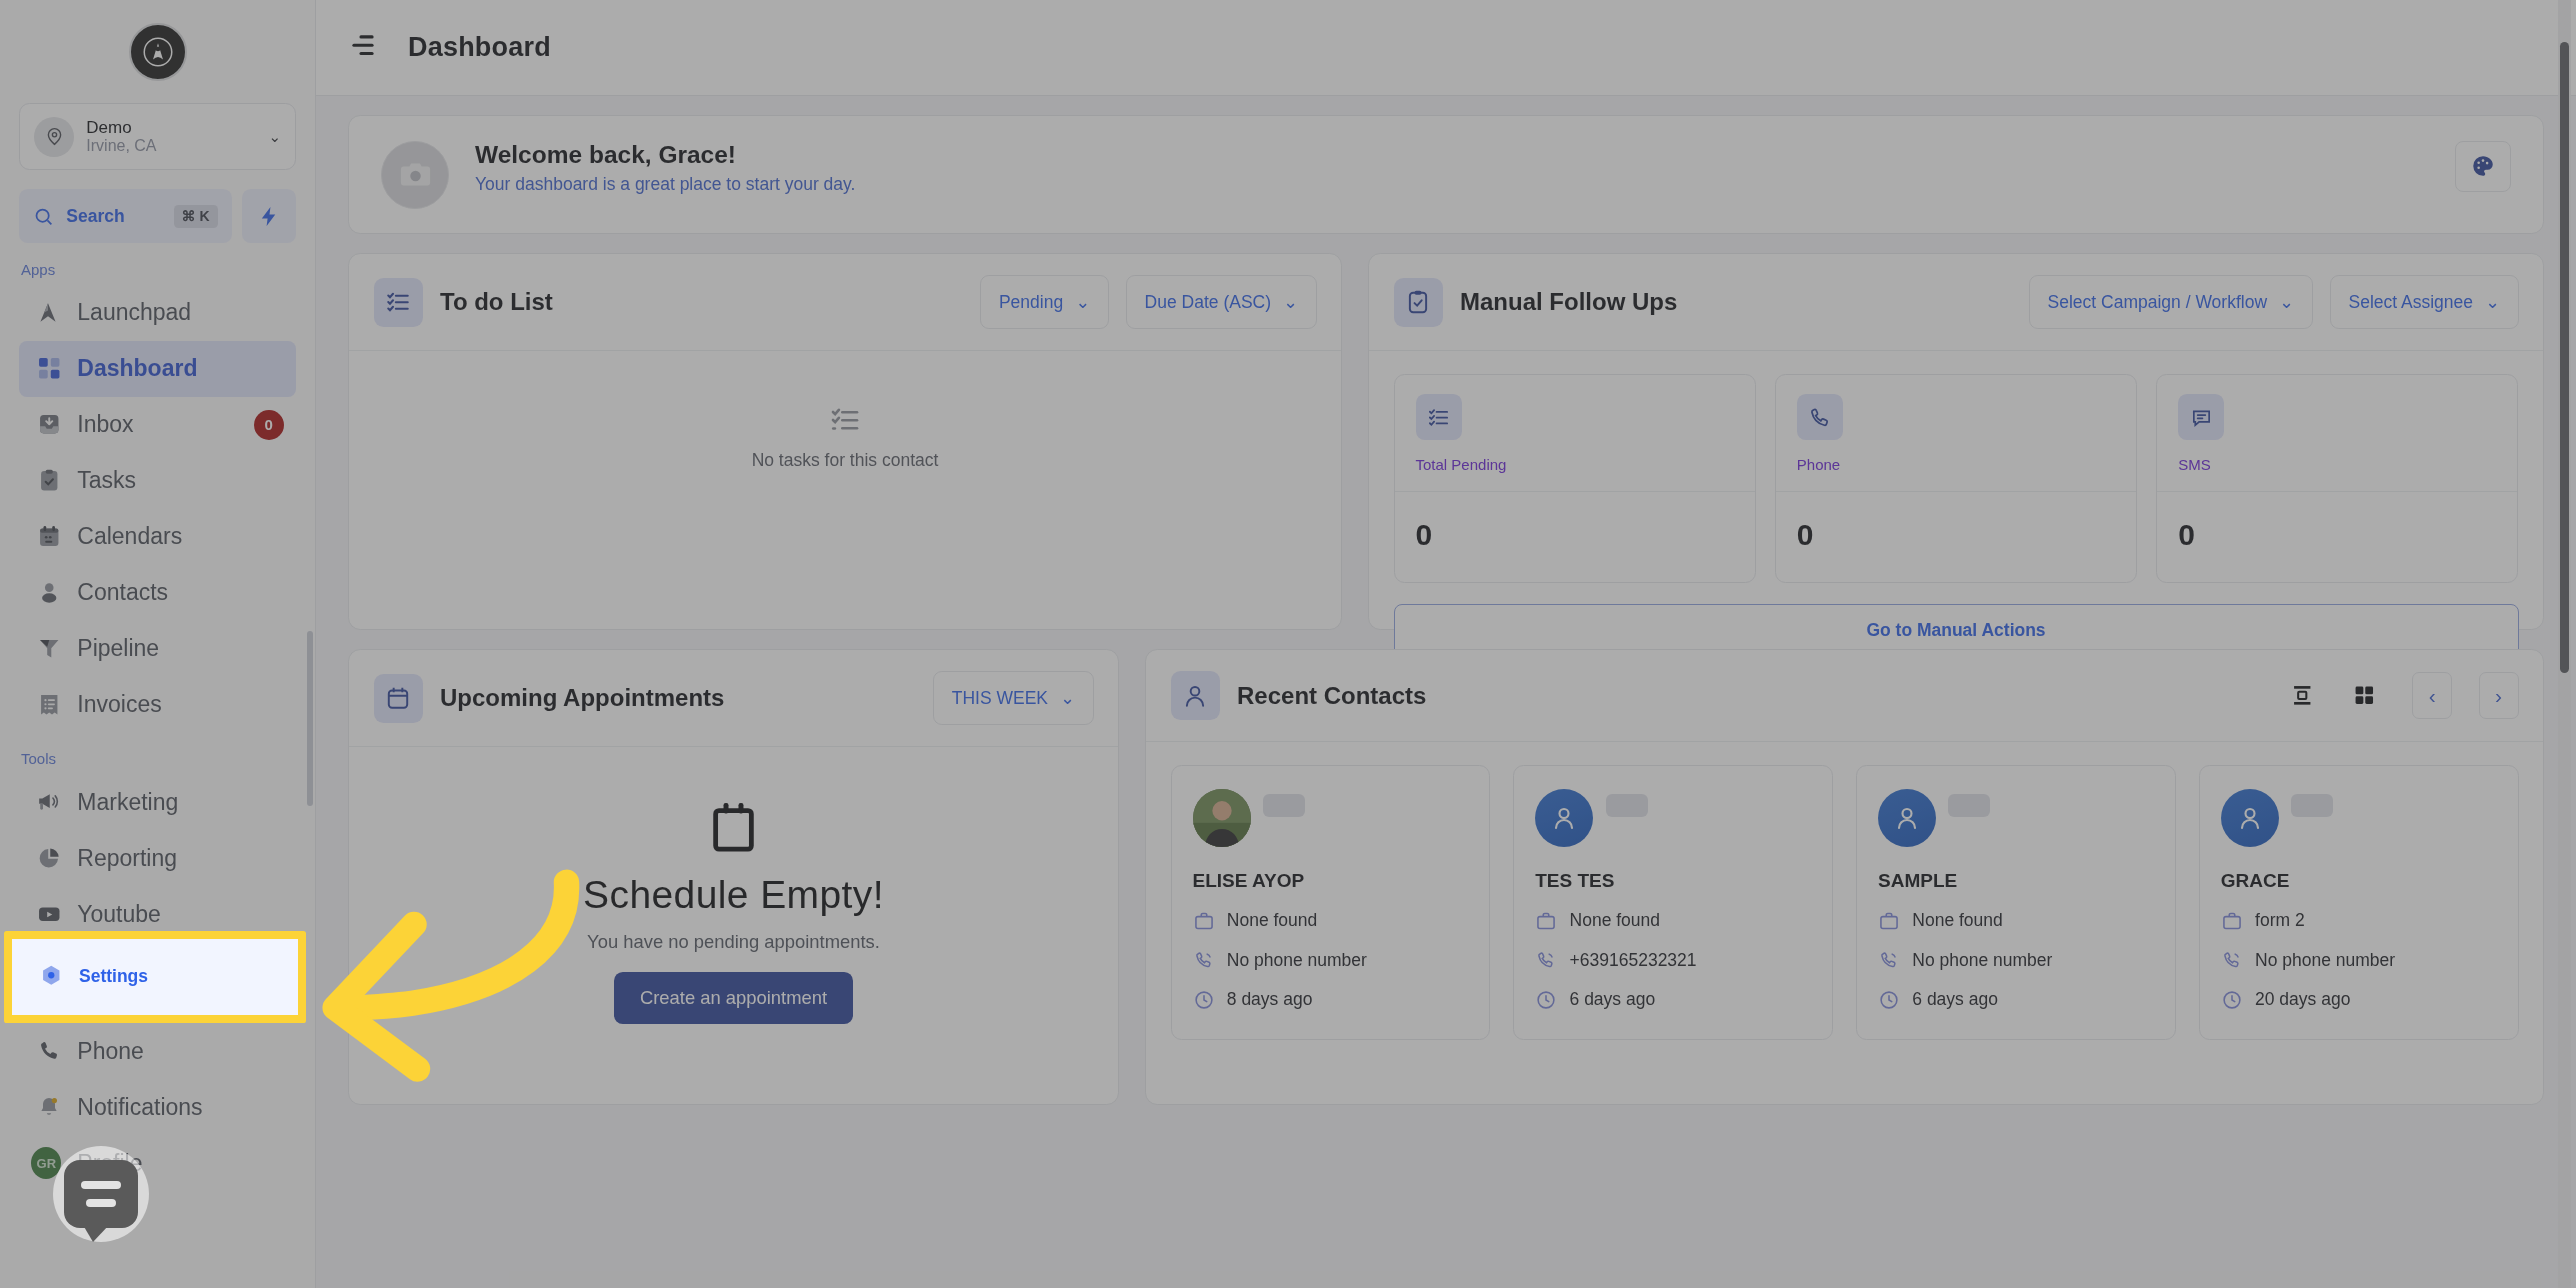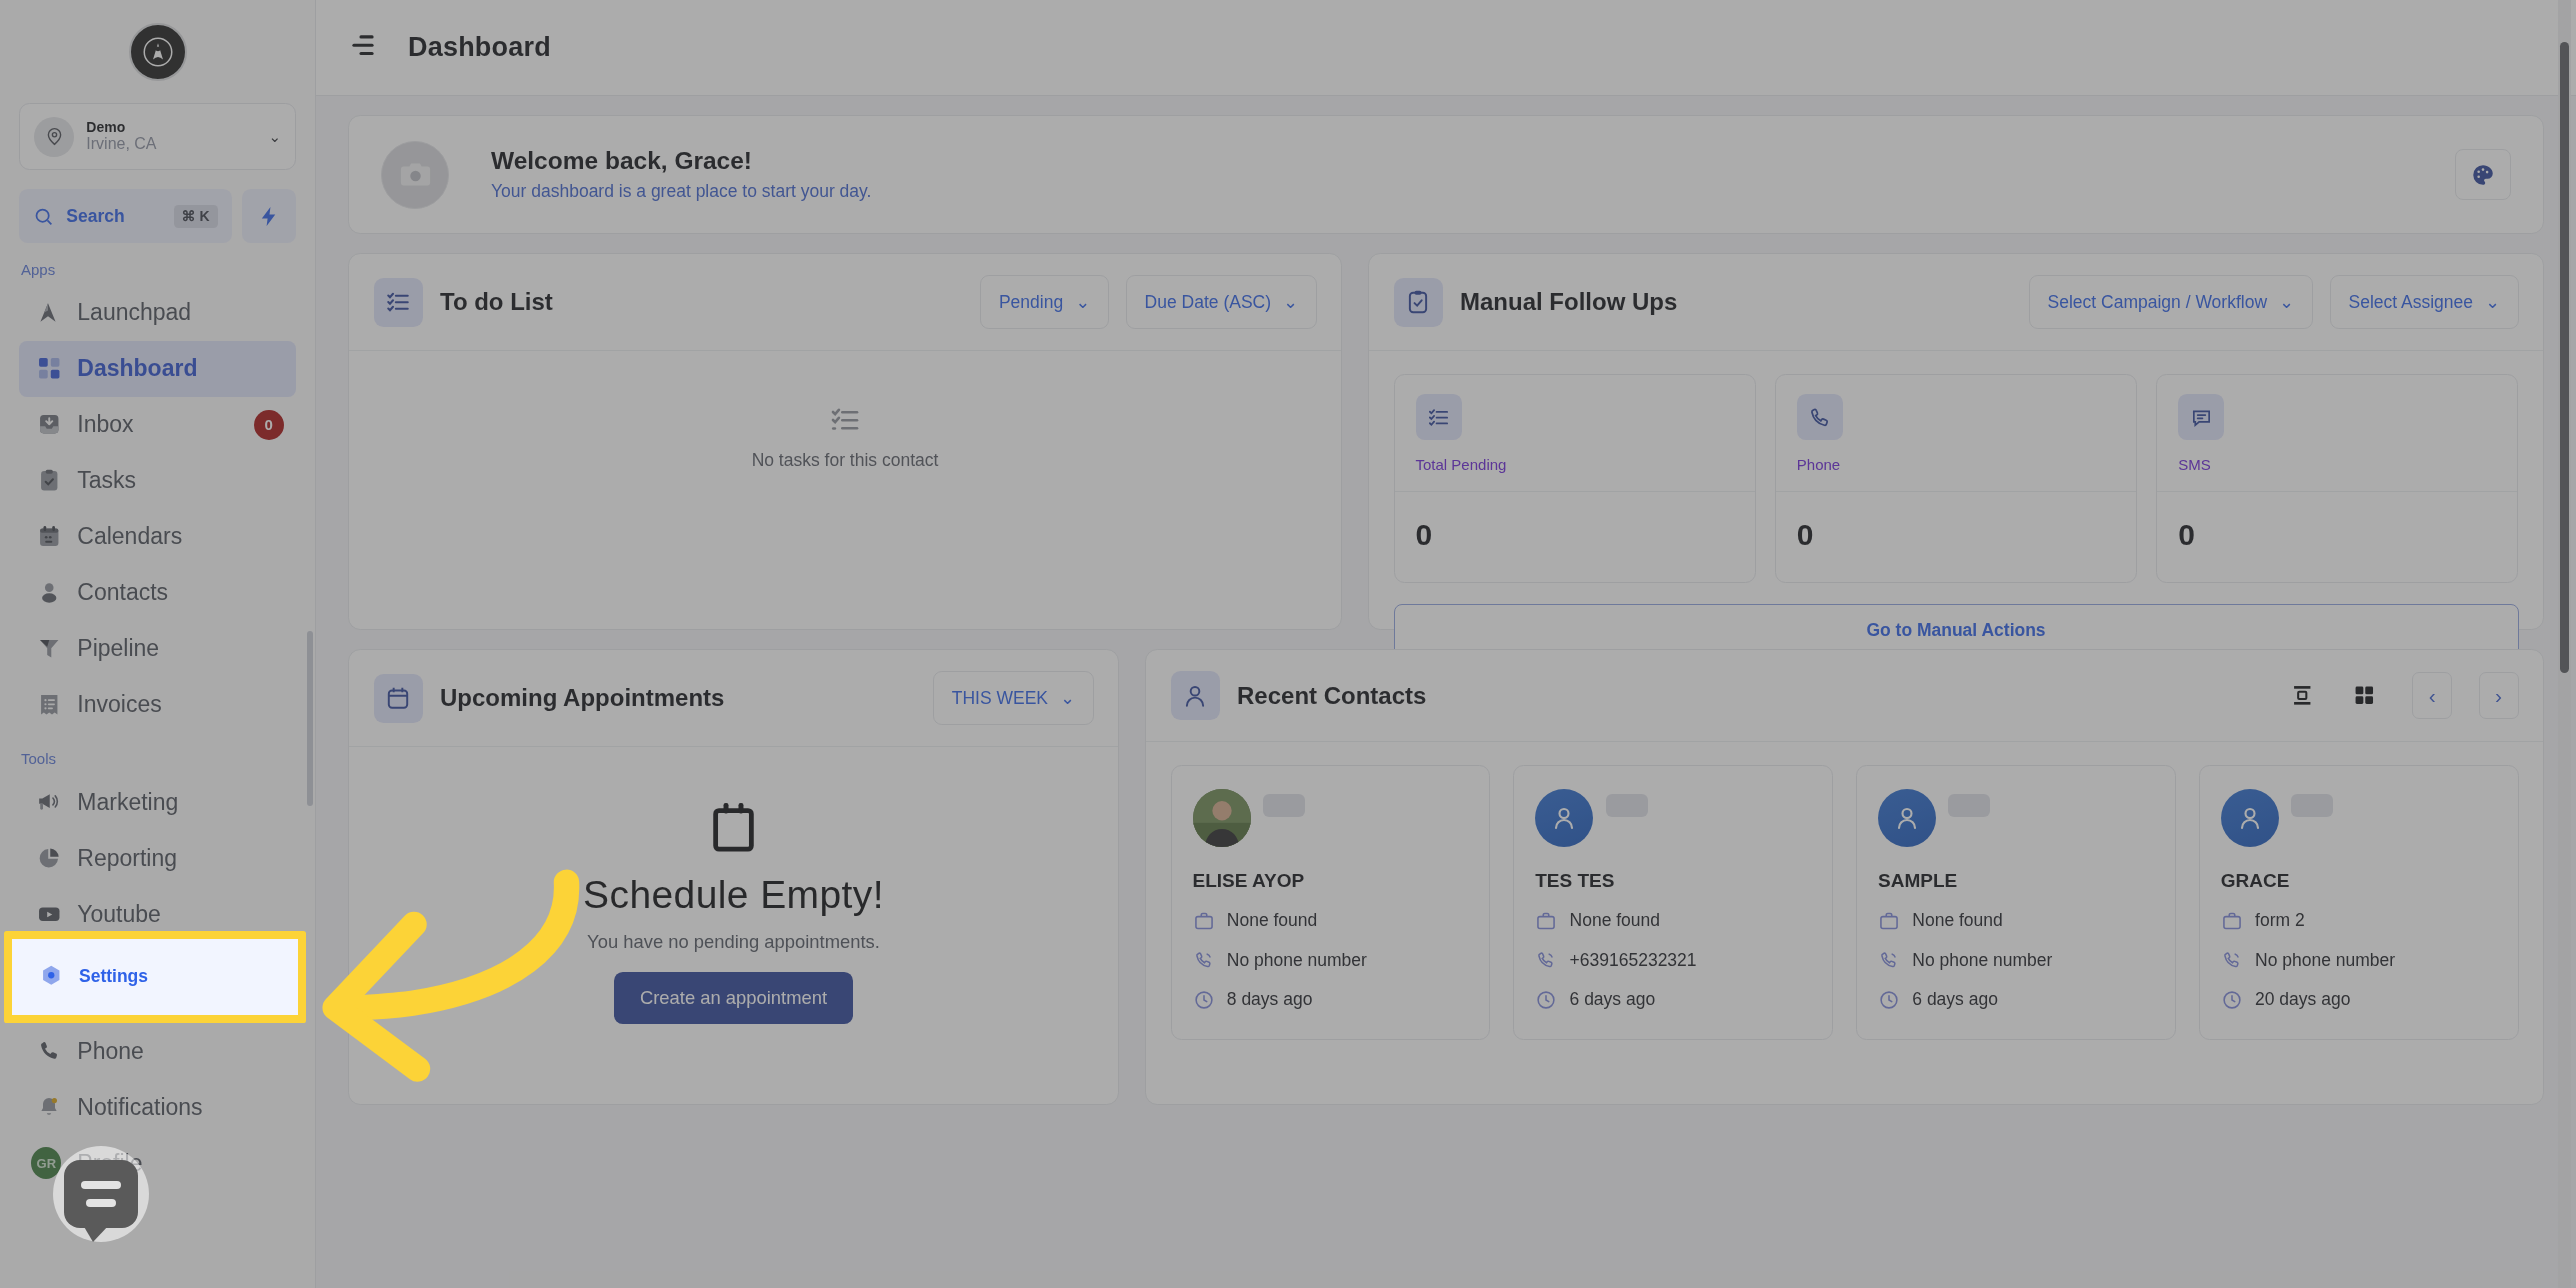--- a/index.html
+++ b/index.html
@@ -31,21 +31,21 @@
   }
   .loc-card {
     margin:0 19px; height:67px; border:0.9px solid #e3e5ea; border-radius:10.5px;
     display:flex; align-items:center; gap:12.3px; padding:0 14px; background:#fff;
   }
   .loc-avatar {
     width:40px;height:40px;border-radius:50%;background:#e2e3e7;flex:0 0 40px;
     display:flex;align-items:center;justify-content:center;
   }
   .loc-txt { flex:1; line-height:1.15; }
-  .loc-name { font-size:14px; font-weight:700; color:#16181d; }
+  .loc-name { font-size:17px; font-weight:400; color:#16181d; }
   .loc-sub { font-size:16px; color:#8b90a0; }
   .chev { color:#2b2d33; font-size:15px; }
 
   .search-row { display:flex; gap:10.5px; padding:19px 19px 0 19px; }
   .search-box {
     flex:1; height:54px; background:#eceefb; border-radius:8.8px;
     display:flex; align-items:center; gap:12.3px; padding:0 14px;
   }
   .search-label { flex:1; color:#2f62e8; font-size:17.5px; font-weight:600; }
   .kbd {
@@ -84,21 +84,21 @@
   .topbar {
     height:96px; background:#fff; border-bottom:0.9px solid #e6e8ec;
     display:flex; align-items:center; gap:30px; padding:0 32px; flex:0 0 96px;
   }
   .topbar h1 { font-size:27px; font-weight:700; color:#15171c; letter-spacing:0.2px;}
   .content { flex:1; overflow:hidden; padding:19px 32px 0 32px; position:relative; }
 
   .card { background:#fff; border:0.9px solid #e6e8ec; border-radius:12.3px; }
 
   
-  .welcome { display:flex; align-items:center; padding:24.5px 32px; gap:42px; }
+  .welcome { display:flex; align-items:flex-start; padding:24.5px 32px; gap:26px; }
   .wl-avatar {
     width:68px;height:68px;border-radius:50%;
     background:#d7d8dc;border:1.8px solid #e3e4e8;
     display:flex;align-items:center;justify-content:center;flex:0 0 68px;
   }
   .wl-t1 { font-size:24.5px; font-weight:700; color:#15171c; }
   .wl-t2 { font-size:17.5px; color:#3f63cf; margin-top:5.3px; }
   .palette-btn {
     margin-left:auto; width:56px;height:51px; border:0.9px solid #e6e8ec; border-radius:8px;
     display:flex;align-items:center;justify-content:center; background:#fff;

